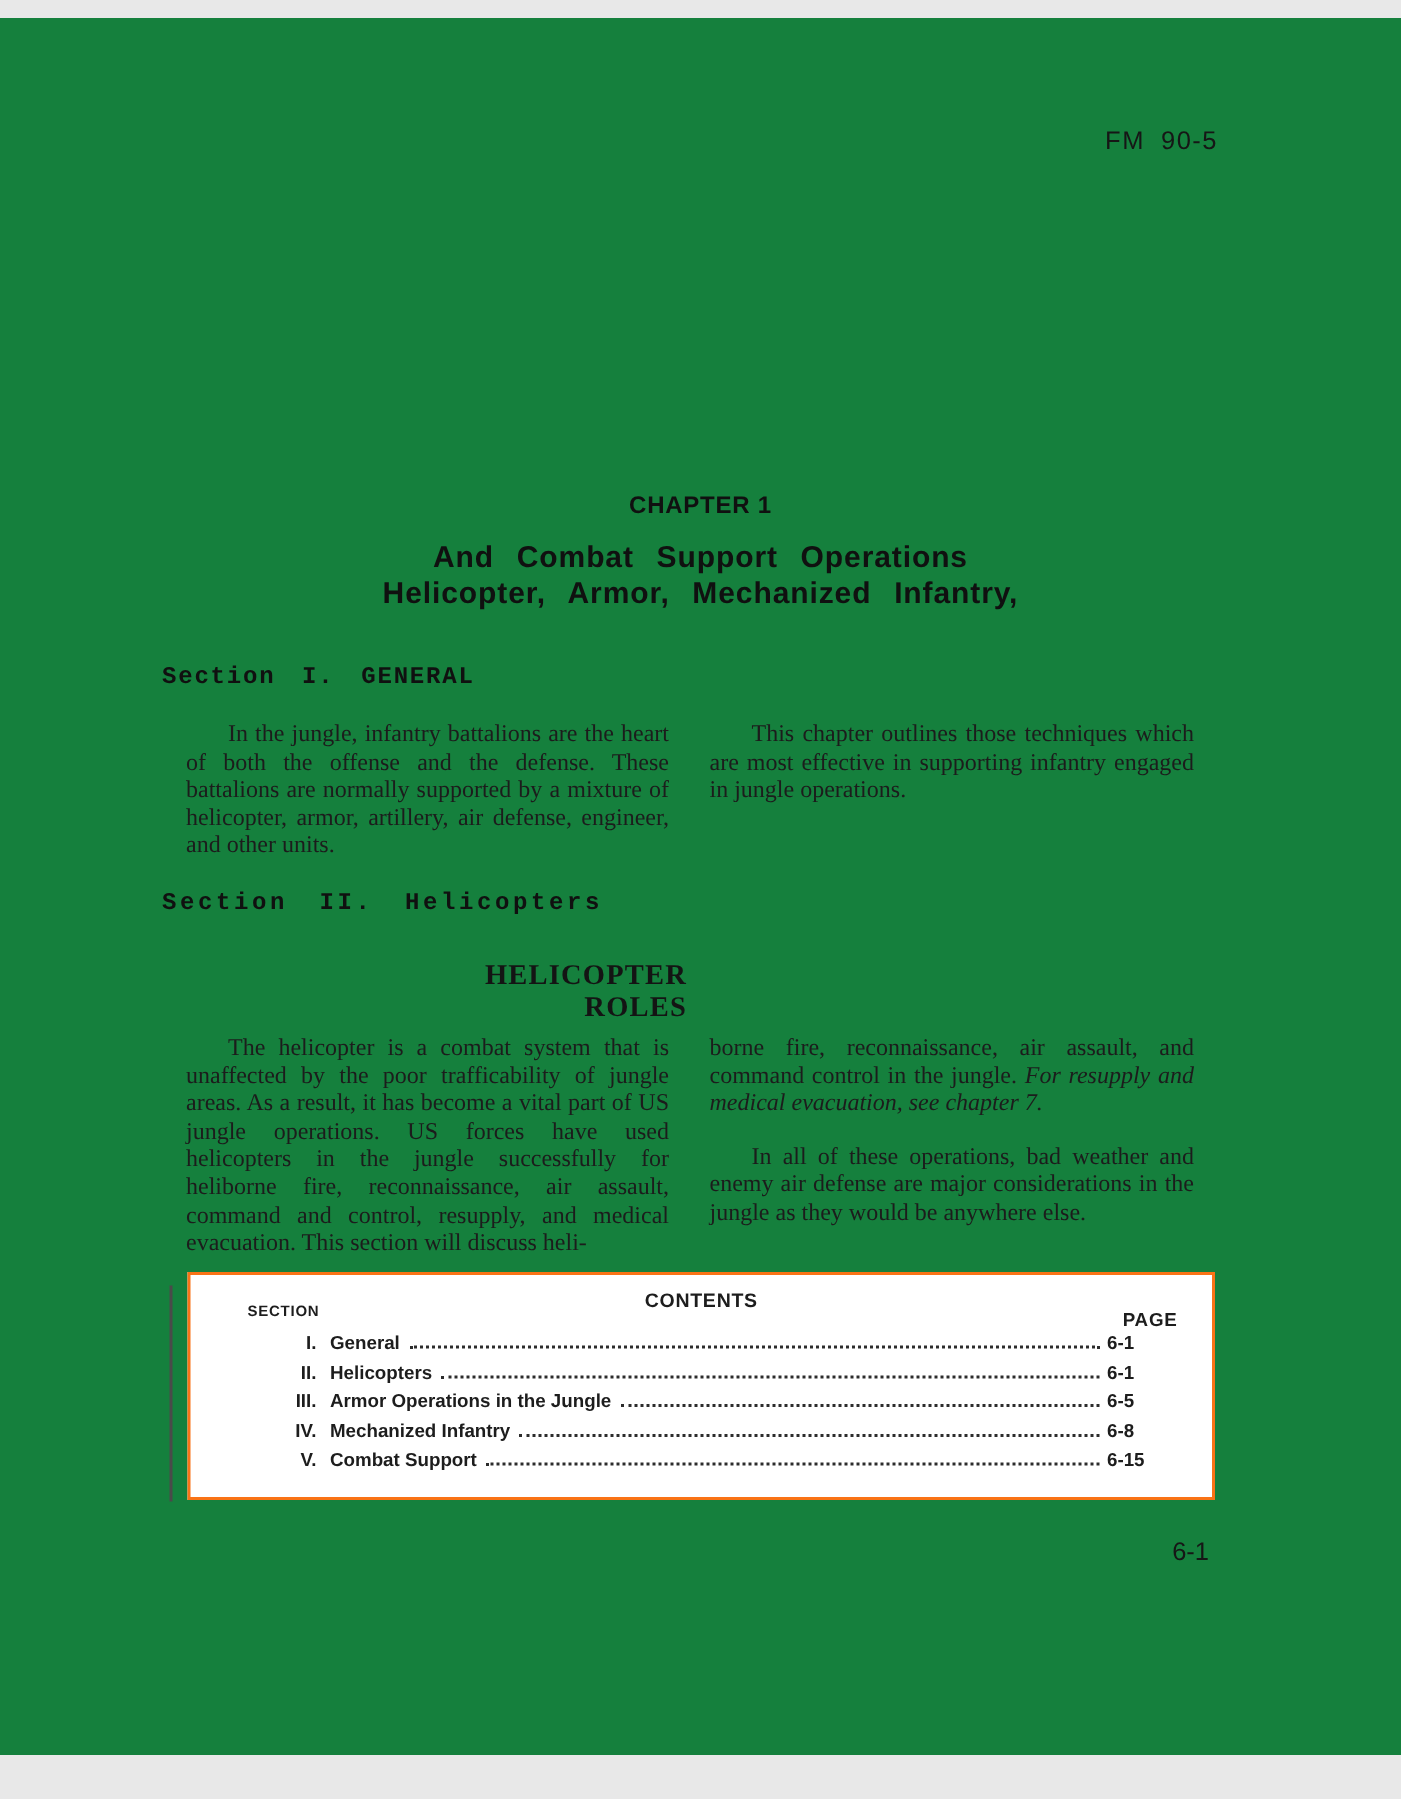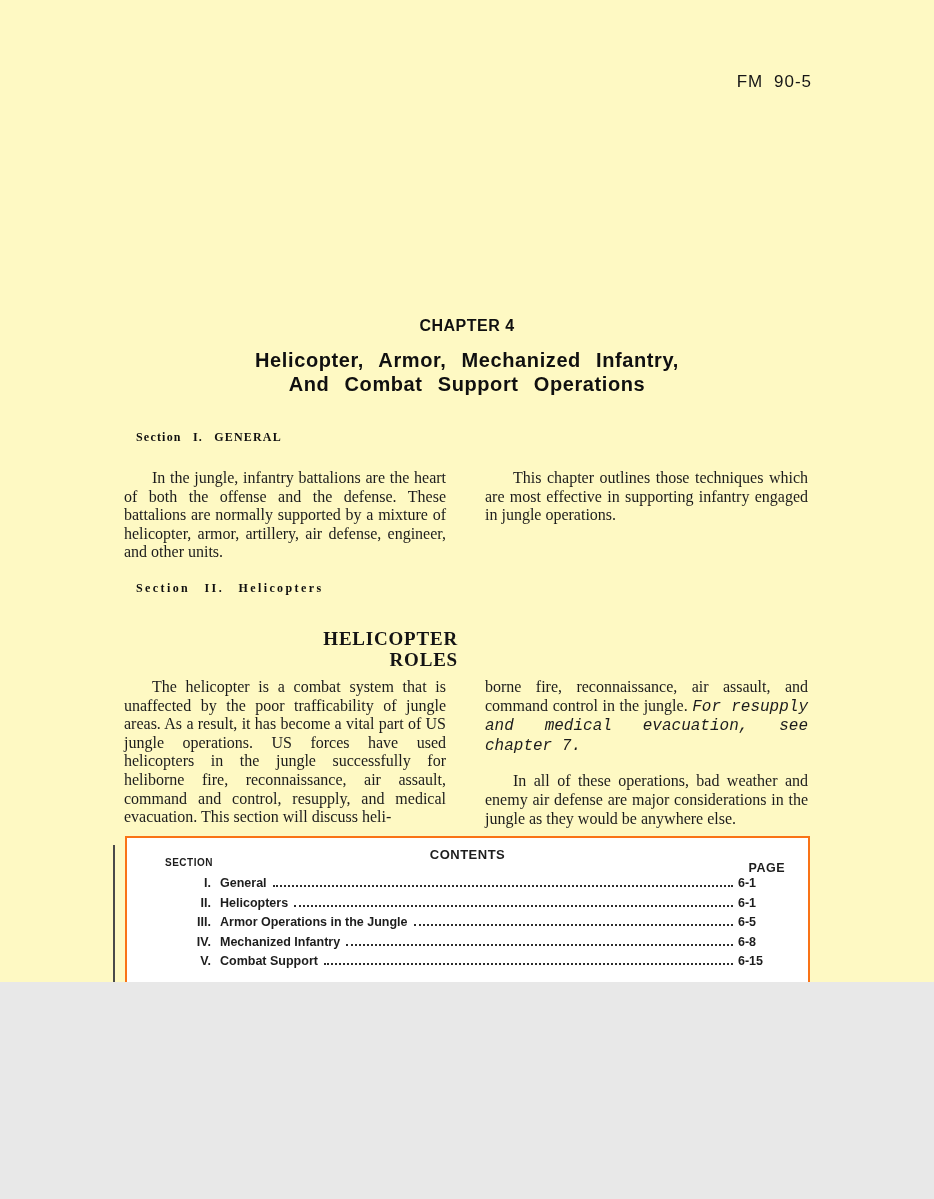--- a/index.html
+++ b/index.html
@@ -1,25 +1,25 @@
 <!DOCTYPE html>
 <html><head>
 <meta charset="utf-8">
 <style>
   * { margin: 0; padding: 0; box-sizing: border-box; }
   html, body { background: #e8e8e8; }
   .page {
     position: relative;
     width: 934px;
-    height: 982px;
-    background: #fef9c3;
+    height: 1158px;
+    background: #15803d;
     font-family: "Liberation Serif", serif;
     color: #1c1c1c;
     overflow: hidden;
-    margin: 0 auto;
+    margin: 12px auto;
   }
   
   .fm-header {
     position: absolute;
     top: 72px;
     right: 122px;
     font-family: "Liberation Sans", sans-serif;
     font-size: 17px;
     font-weight: 500;
     letter-spacing: 1px;
@@ -54,23 +54,23 @@
   .chapter-title {
     font-size: 20px;
     font-weight: 700;
     letter-spacing: 0.6px;
     word-spacing: 9px;
     line-height: 24px;
   }
   
   .section-heading {
     position: absolute;
-    left: 136px;
-    font-family: Liberation Serif, serif;
-    font-size: 12px;
+    left: 108px;
+    font-family: Liberation Mono, monospace;
+    font-size: 16px;
     font-weight: 700;
     color: #101010;
     letter-spacing: 1.2px;
     word-spacing: 7px;
   }
   #section1-heading { top: 430px; }
   #section2-heading { top: 581px; letter-spacing: 2.4px; word-spacing: 9px; }
   
   .roles-heading {
     position: absolute;
@@ -84,33 +84,33 @@
     letter-spacing: 0.8px;
     color: #141414;
   }
   
   .cols {
     position: absolute;
     left: 124px;
     width: 686px;
     display: grid;
     grid-template-columns: 322px 323px;
-    column-gap: 39px;
+    column-gap: 27px;
   }
   #section1-cols { top: 469px; }
   #section2-cols { top: 678px; }
   .body-par {
     font-size: 16px;
     line-height: 18.6px;
     text-align: justify;
     color: #1c1c1c;
   }
   .indent { text-indent: 28px; }
   .par-gap { margin-top: 17px; }
-  .italic { font-style: italic; font-family: Liberation Mono, monospace; }
+  .italic { font-style: italic; }
   
   .contents-box {
     position: absolute;
     left: 125px;
     top: 836px;
     width: 685px;
     height: 152px;
     border: 2px solid #f97316;
     background: #ffffff;
     font-family: "Liberation Sans", sans-serif;
@@ -188,23 +188,23 @@
   }
 </style>
 </head>
 <body>
 
 <div class="page">
 
   <div class="fm-header">FM 90-5</div>
 
   <div class="chapter">
-    <div class="chapter-label">CHAPTER 4</div>
+    <div class="chapter-label">CHAPTER 1</div>
+    <div class="chapter-title">And Combat Support Operations</div>
     <div class="chapter-title">Helicopter, Armor, Mechanized Infantry,</div>
-    <div class="chapter-title">And Combat Support Operations</div>
   </div>
 
   <div class="section-heading" id="section1-heading">Section I. GENERAL</div>
 
   <div class="cols" id="section1-cols">
     <div class="body-par indent">In the jungle, infantry battalions are the heart of both the offense and the defense. These battalions are normally supported by a mixture of helicopter, armor, artillery, air defense, engineer, and other units.</div>
     <div class="body-par indent">This chapter outlines those techniques which are most effective in supporting infantry engaged in jungle operations.</div>
   </div>
 
   <div class="section-heading" id="section2-heading">Section II. Helicopters</div>

